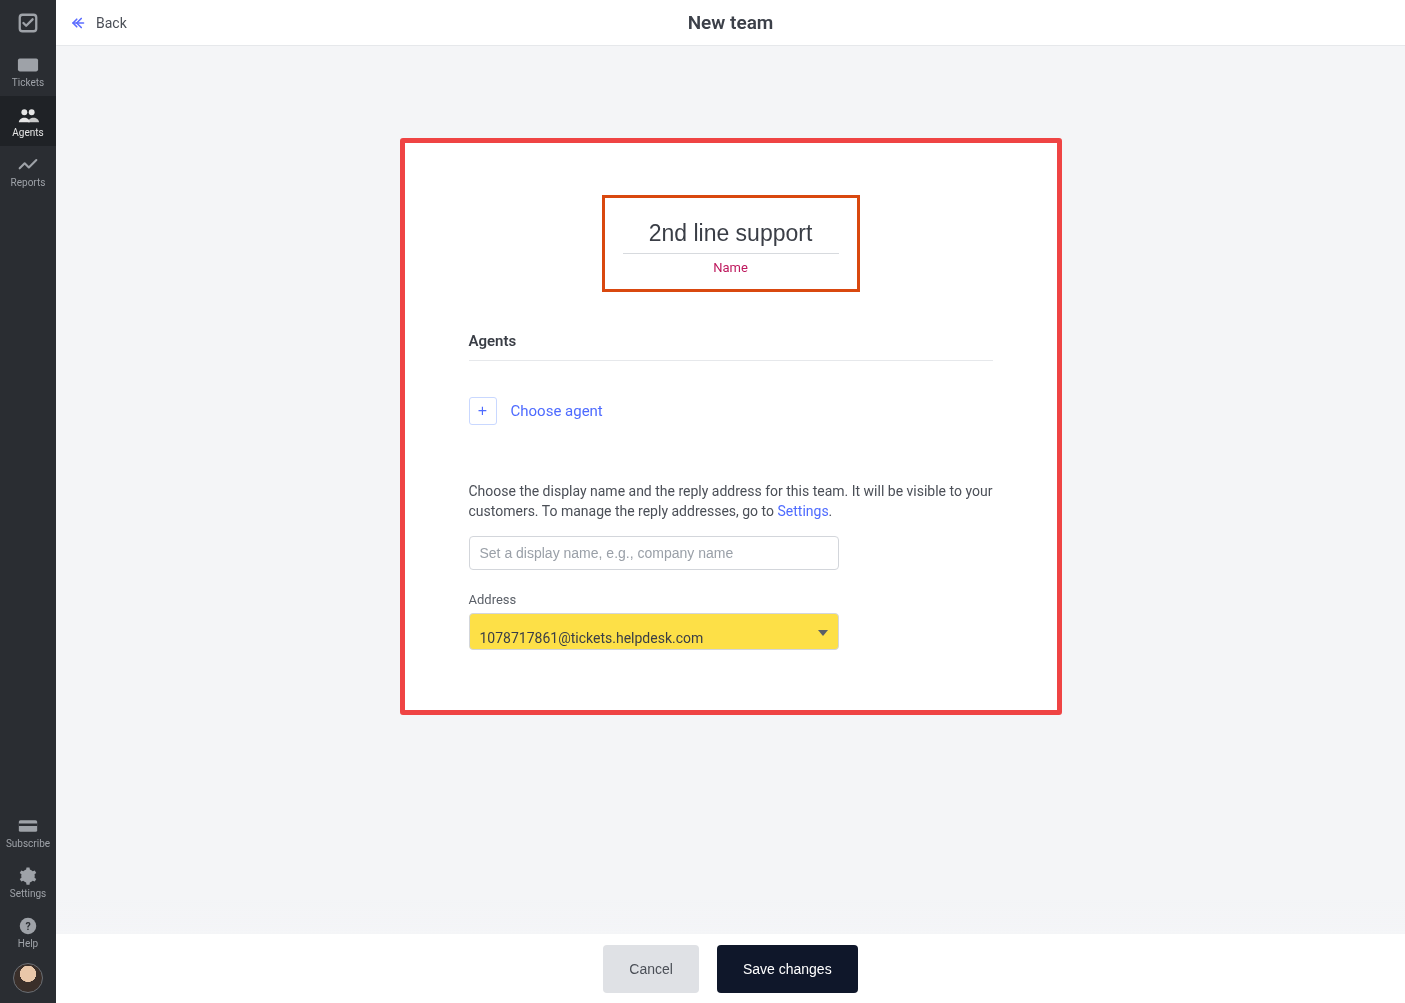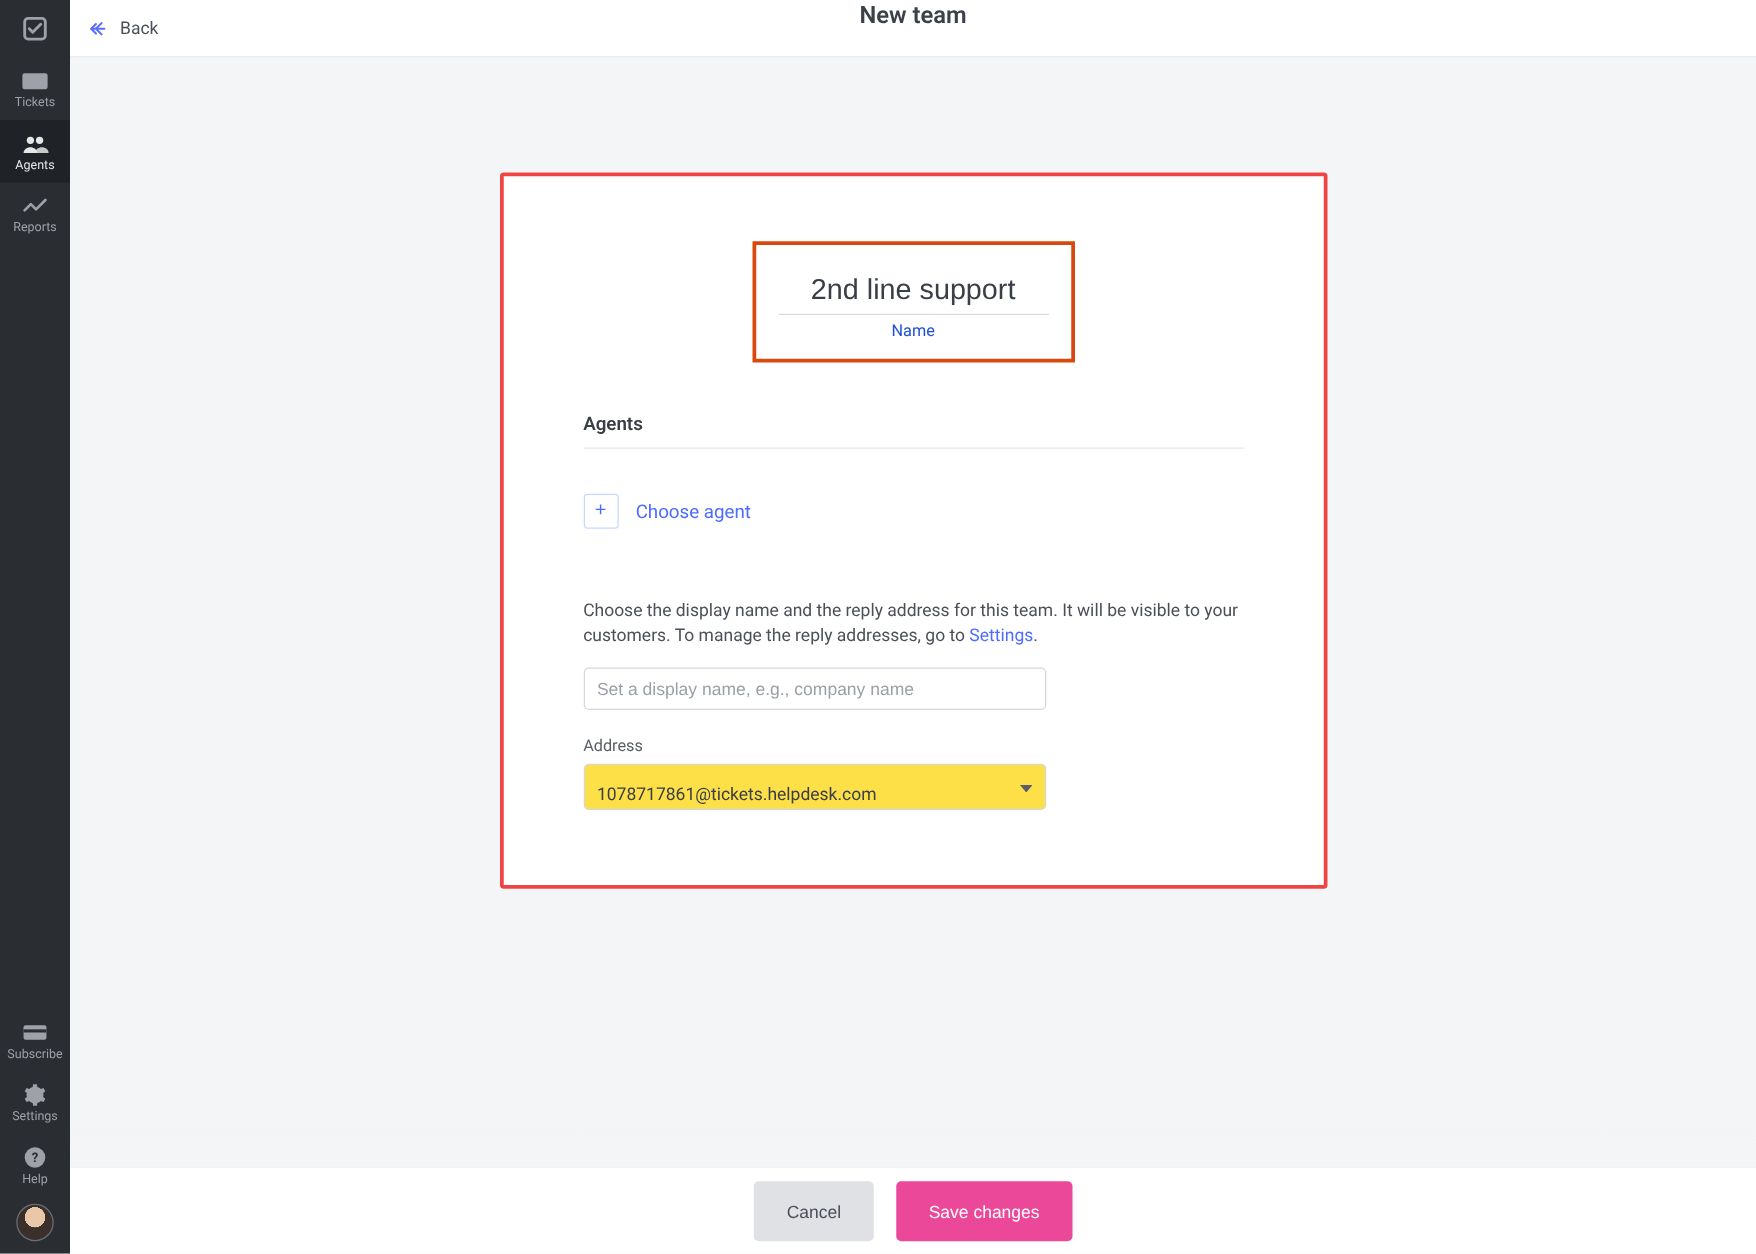--- a/index.html
+++ b/index.html
@@ -47,40 +47,40 @@
     border:1px solid #6a6e74;
     margin-top:6px;
   }
 
   
   .main { flex:1; display:flex; flex-direction:column; min-width:0; background:#f4f5f7;}
   .topbar {
     height:46px;
     background:#fff;
     border-bottom:1px solid #e6e8eb;
-    display:flex; 
+    display:flex; align-items:center;
     position:relative;
   }
   .back {
     display:flex; align-items:center; gap:8px;
     padding:0 14px; height:100%;
     color:#4b4f57; cursor:pointer; font-size:14px;
   }
   .back .arrow { color:#5b6cff; display:flex; }
   .title {
     position:absolute; left:50%; transform:translateX(-50%);
     font-size:19px; font-weight:600; color:#3c4049;
   }
 
   .content-scroll { flex:1; overflow:auto; padding-bottom:140px;}
   .card {
     width:662px;
     margin:92px auto 0;
     background:#fff;
-    border:3px solid #ef4444;
+    border:5px solid #ef4444;
     border-radius:3px;
     padding:52px 64px 60px;
   }
   .name-frame {
     width:258px;
     margin:0 auto 40px;
     border:3px solid #d9480f;
     padding:22px 18px 14px;
     display:flex; flex-direction:column; align-items:center;
   }
@@ -88,21 +88,21 @@
     width:100%;
     border:none;
     border-bottom:1px solid #d7dade;
     text-align:center;
     font-size:23px;
     color:#3a3e46;
     padding:0 2px 6px;
     outline:none;
     background:transparent;
   }
-  .name-caption { font-size:13px; color:#1d4ed8; margin-top:6px; }
+  .name-caption { font-size:13px; color:#be185d; margin-top:6px; }
 
   .section-title {
     font-size:15px; font-weight:600; color:#3a3e46;
     padding-bottom:10px; border-bottom:1px solid #e6e8eb;
   }
   .choose-row { display:flex; align-items:center; gap:14px; margin:36px 0 56px;}
   .plus-btn {
     width:28px; height:28px; border:1px solid #c9d8ff; border-radius:3px;
     display:flex; align-items:center; justify-content:center;
     color:#4e6bff; font-size:16px; background:#fff; cursor:pointer;
@@ -142,21 +142,21 @@
     position:absolute; left:0; right:0; top:-34px; height:34px;
     background:linear-gradient(to bottom, rgba(244,245,247,0), rgba(244,245,247,1));
     pointer-events:none;
   }
   .btn {
     height:48px; padding:0 26px; border-radius:4px;
     font-size:14px; font-weight:500; cursor:pointer;
     display:flex; align-items:center; border:none;
   }
   .btn-cancel { background:#dfe1e5; color:#4b4f57; }
-  .btn-save { background:#ec4899; color:#fff; }
+  .btn-save { background:#0f172a; color:#fff; }
 
   svg { display:block; }
 </style>
 </head>
 <body>
 
 <div class="app">
 
   <div class="sidebar">
     <div class="sidebar-top">

